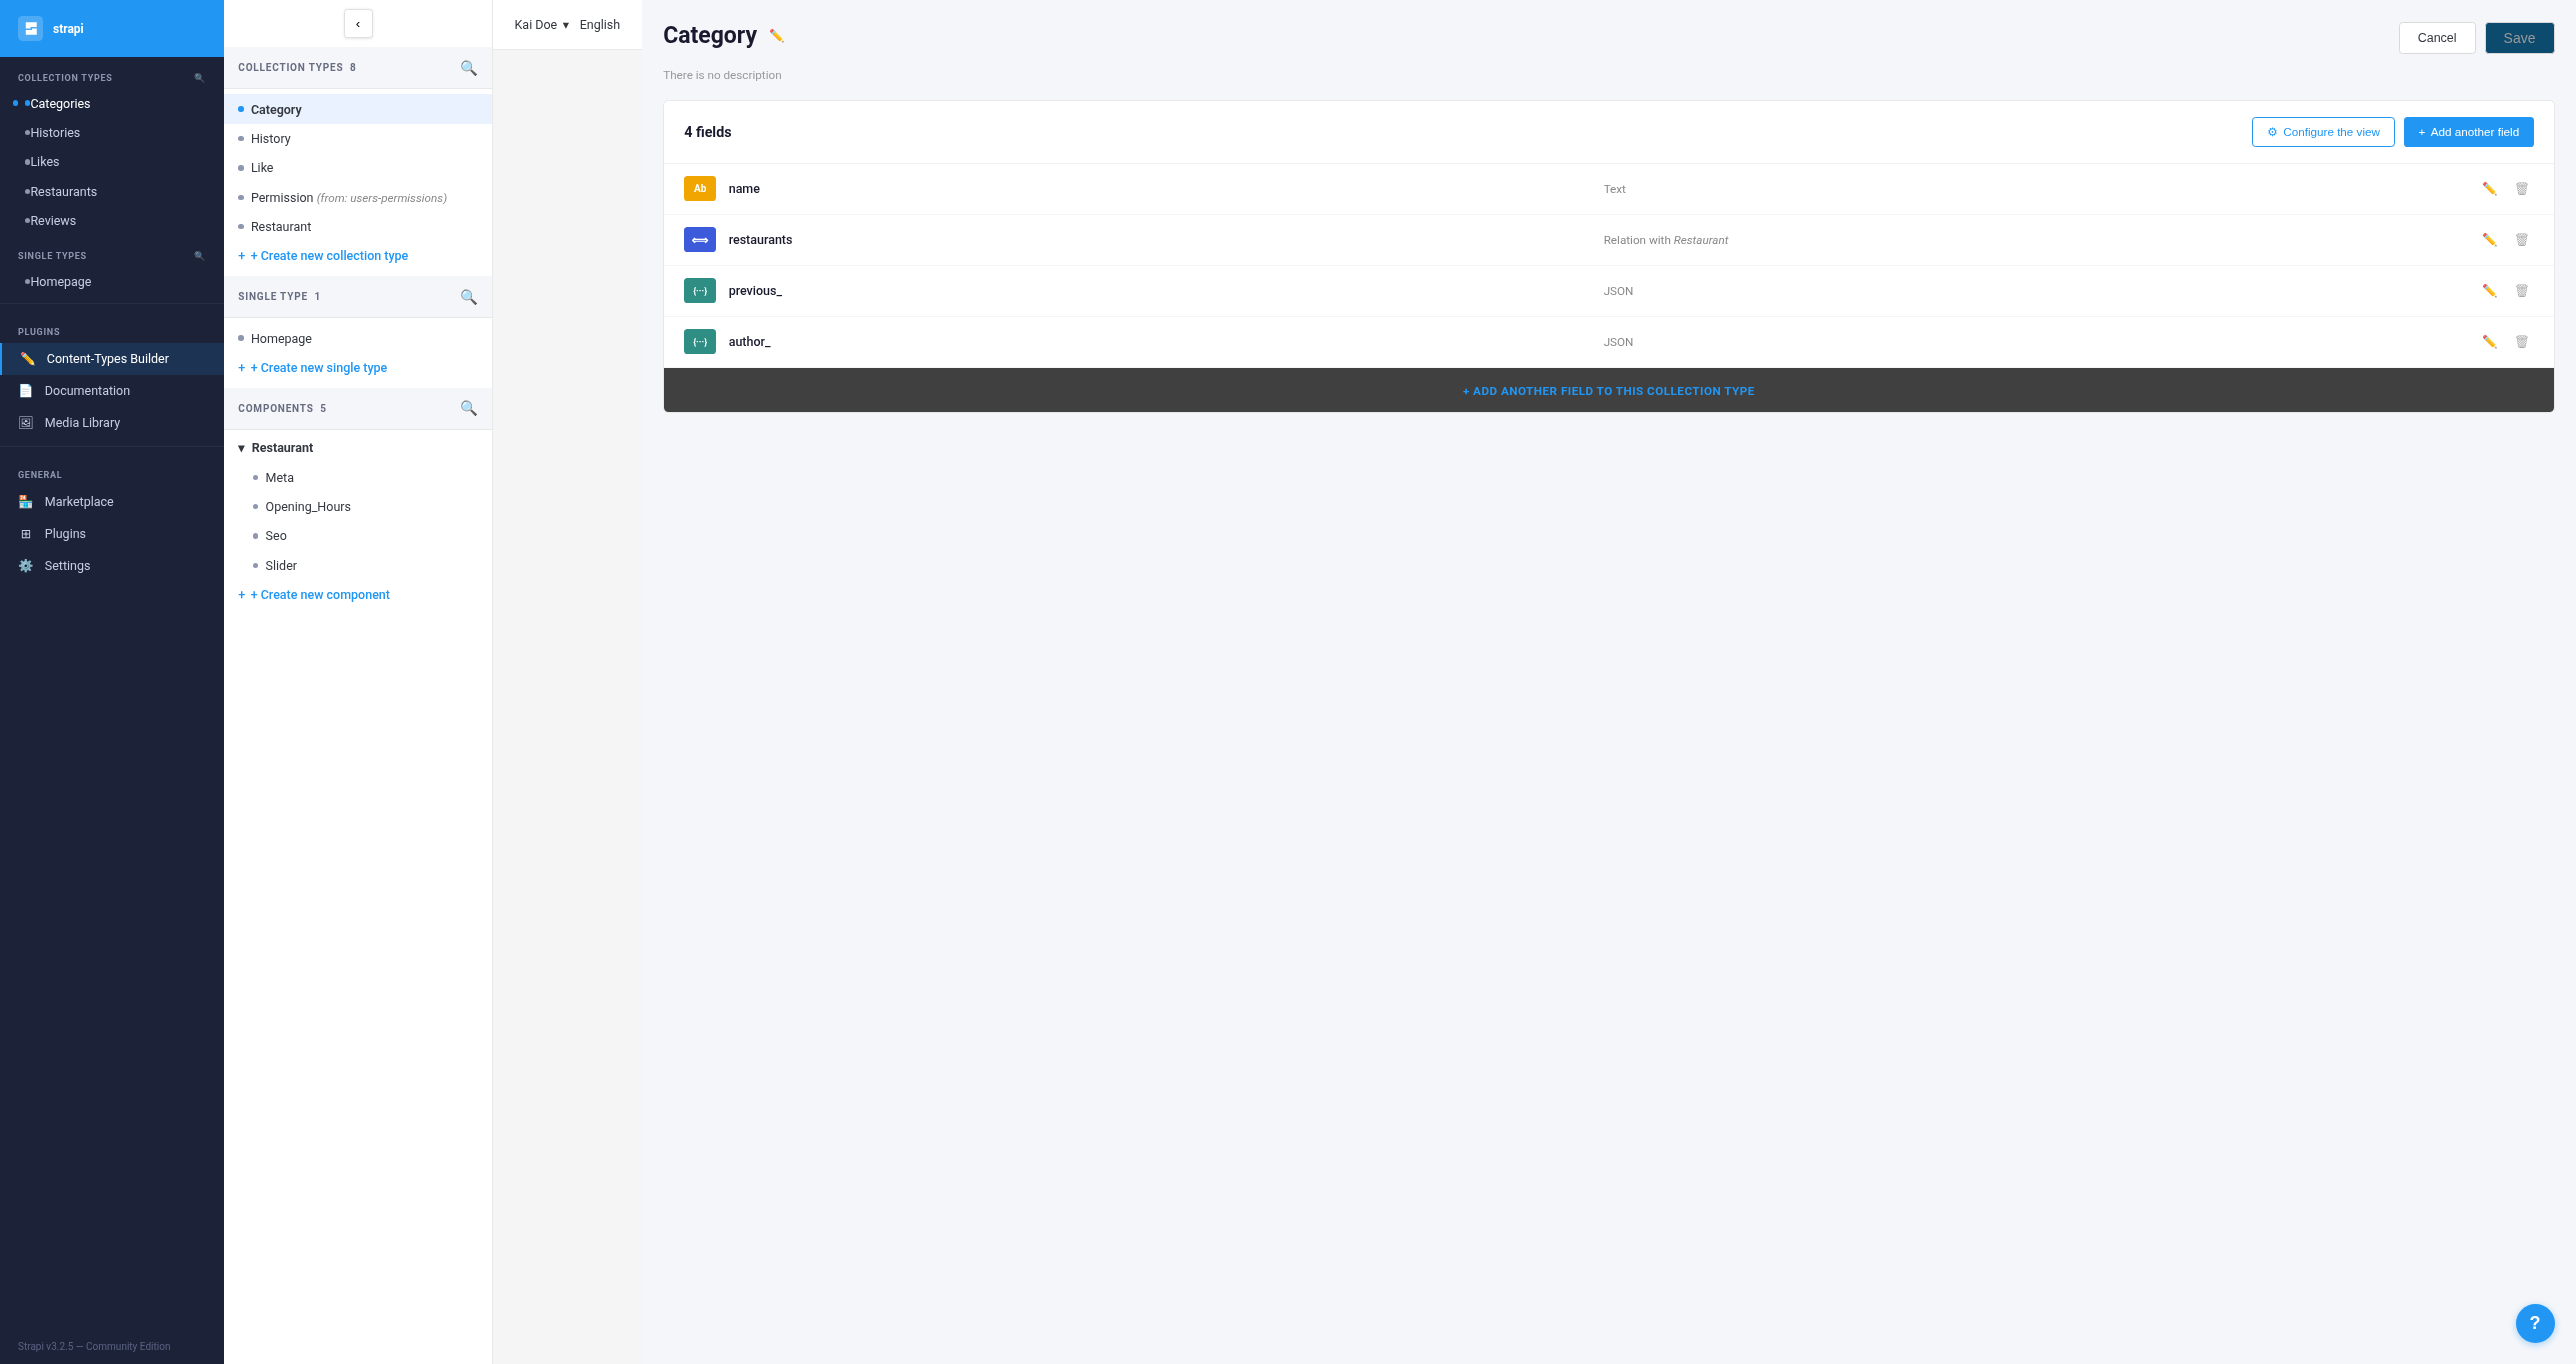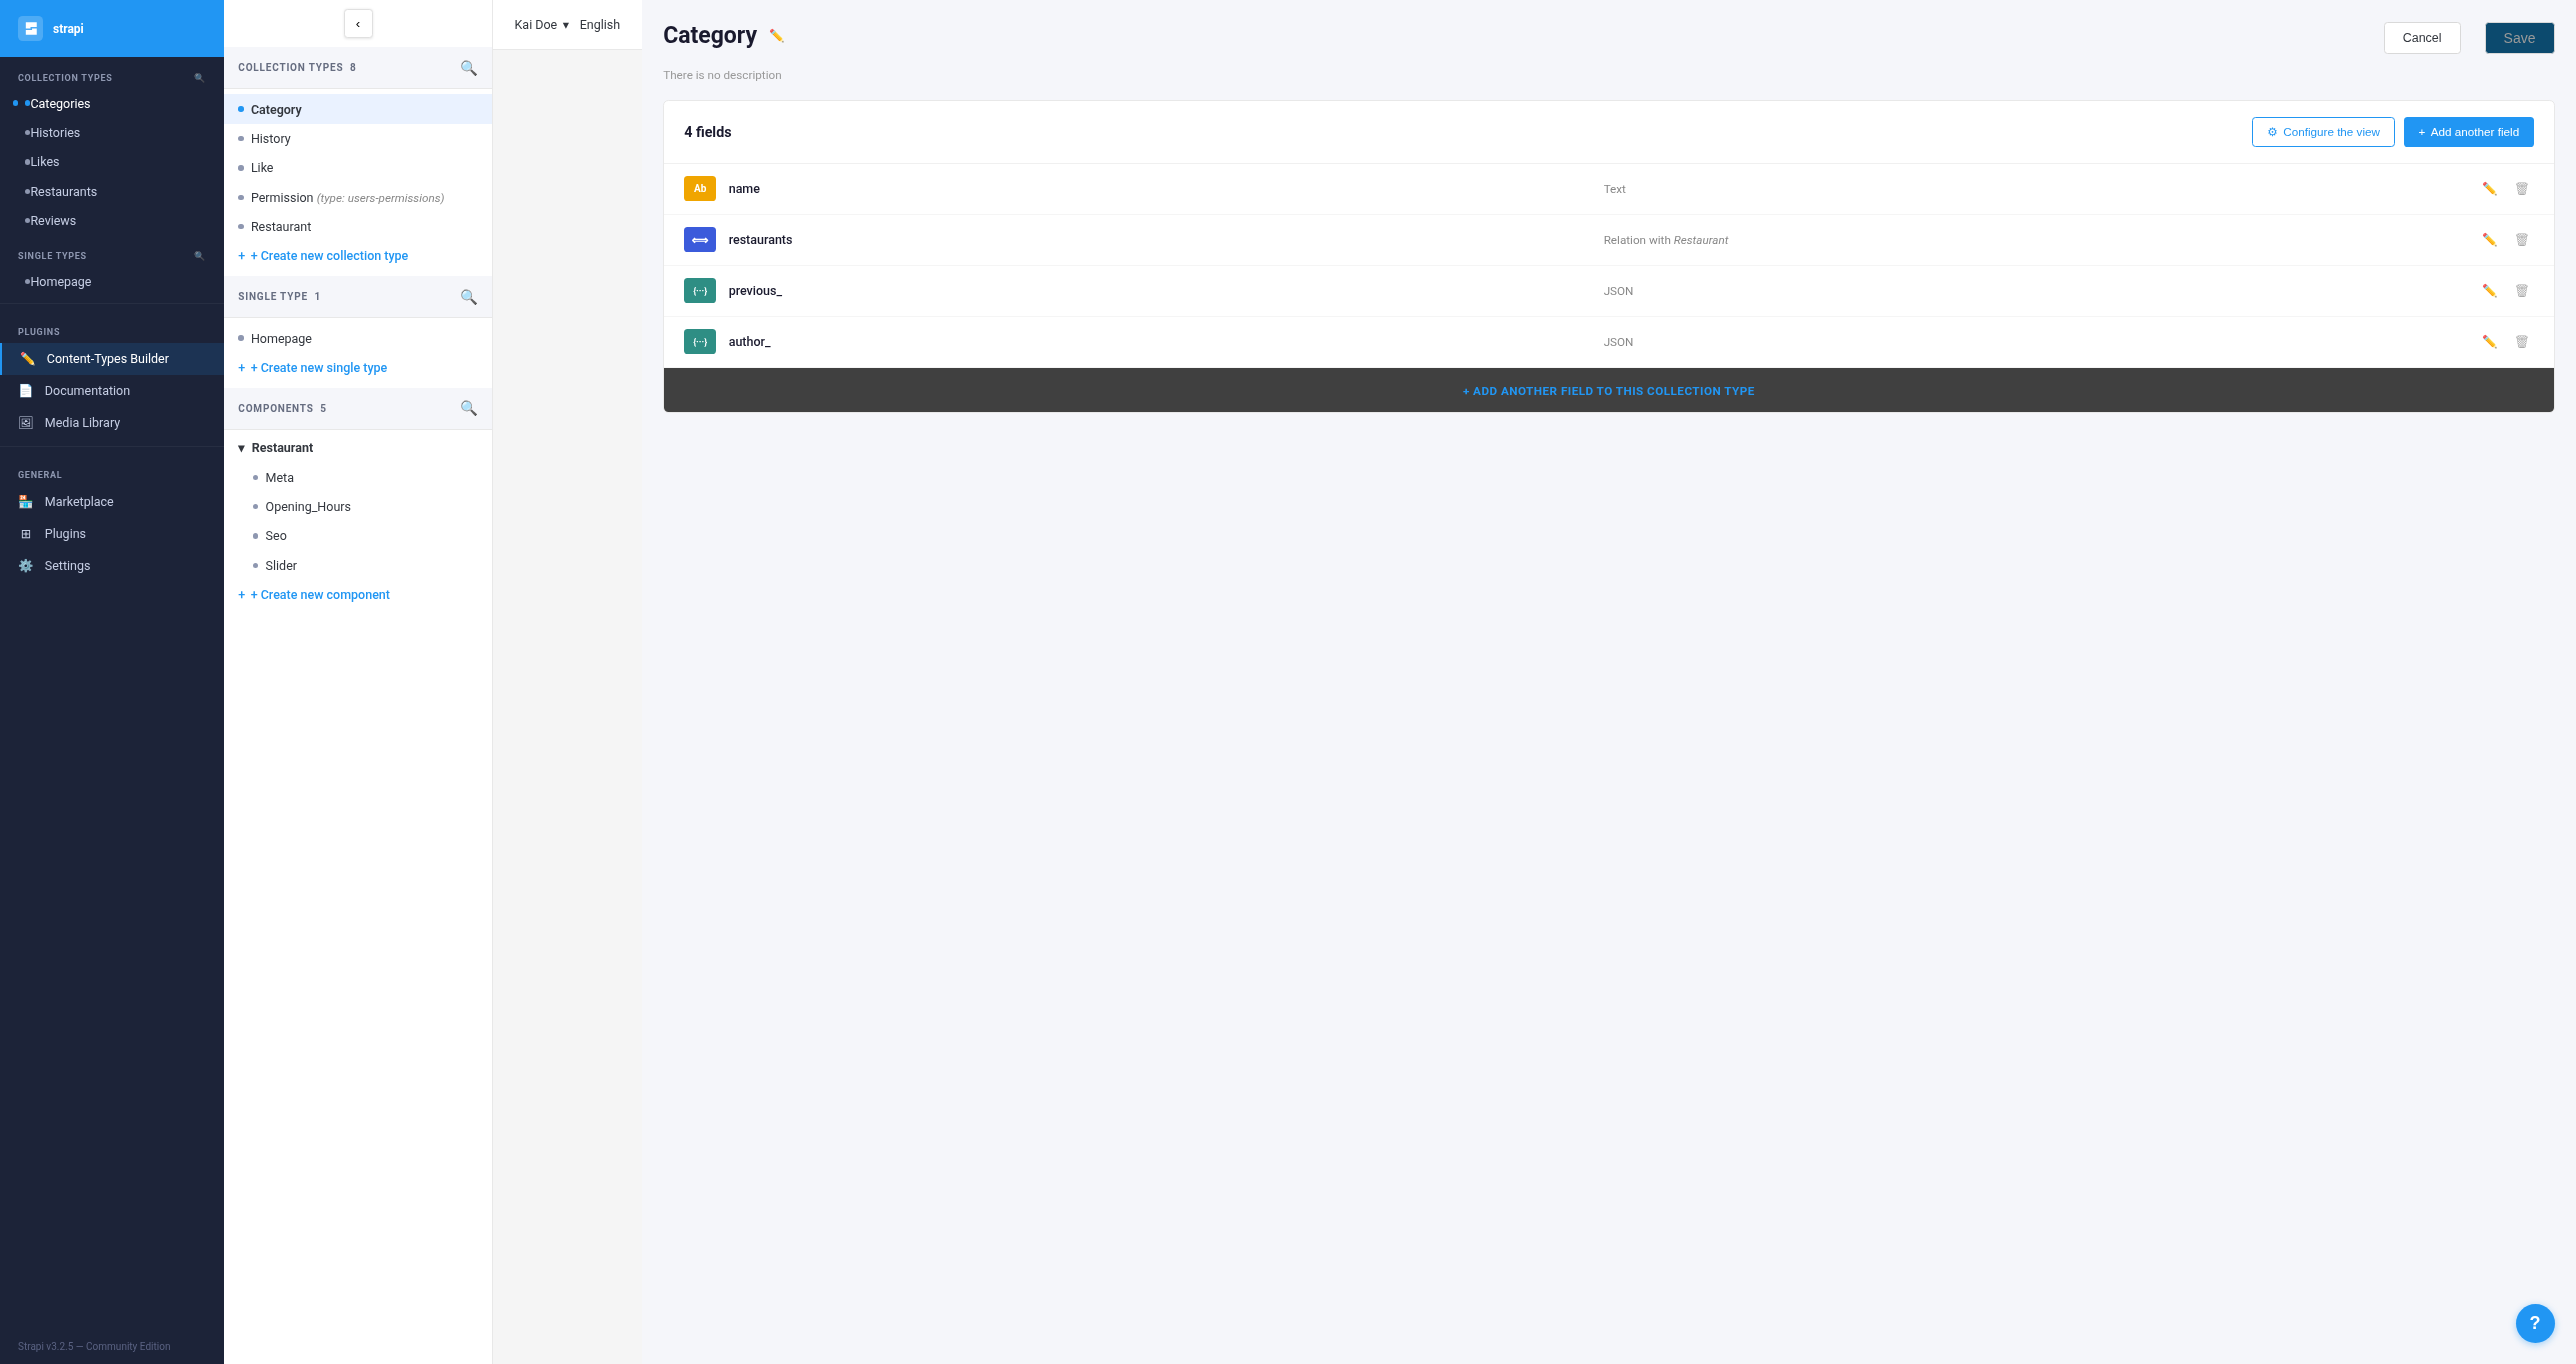--- a/index.html
+++ b/index.html
@@ -259,21 +259,21 @@
       font-size: 12.5px;
       padding: 1.8px 5.4px;
     }
     .content-subtitle {
       font-size: 11.7px;
       color: #999;
       margin-top: 19px;
     }
     .header-buttons {
       display: flex;
-      gap: 24px;
+      gap: 9px;
     }
     .btn-cancel {
       padding: 7.2px 18px;
       background: #fff;
       border: 0.9px solid #d9d9d9;
       border-radius: 3.6px;
       font-size: 12.5px;
       color: #33373e;
       cursor: pointer;
     }
@@ -541,21 +541,21 @@
       <div class="middle-item">
         <span class="bullet"></span>
         <span>History</span>
       </div>
       <div class="middle-item">
         <span class="bullet"></span>
         <span>Like</span>
       </div>
       <div class="middle-item">
         <span class="bullet"></span>
-        <span>Permission <span class="italic-text">(type: users-permissions)</span></span>
+        <span>Permission <span class="italic-text">(from: users-permissions)</span></span>
       </div>
       <div class="middle-item">
         <span class="bullet"></span>
         <span>Restaurant</span>
       </div>
       <div class="create-link">
         <span>+</span>
         <span>+ Create new collection type</span>
       </div>
     </div>

